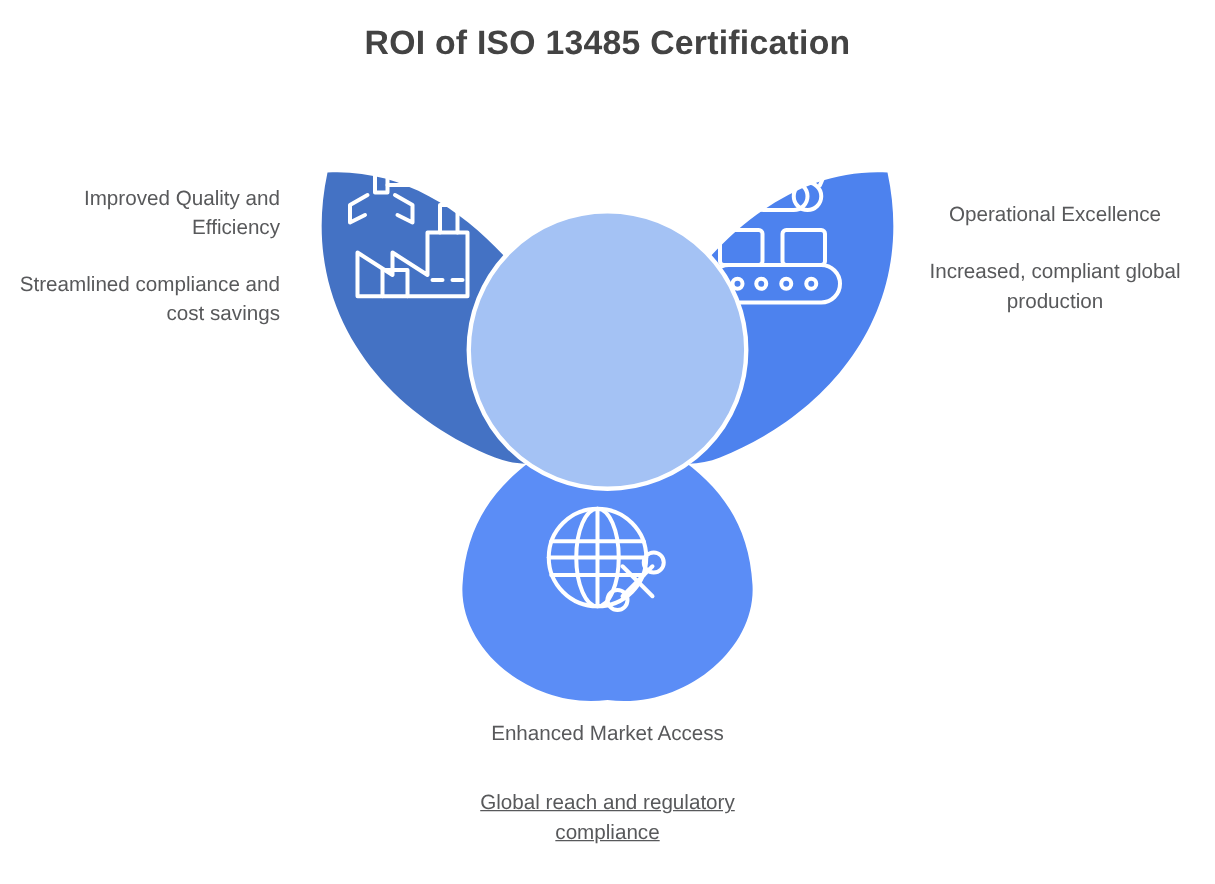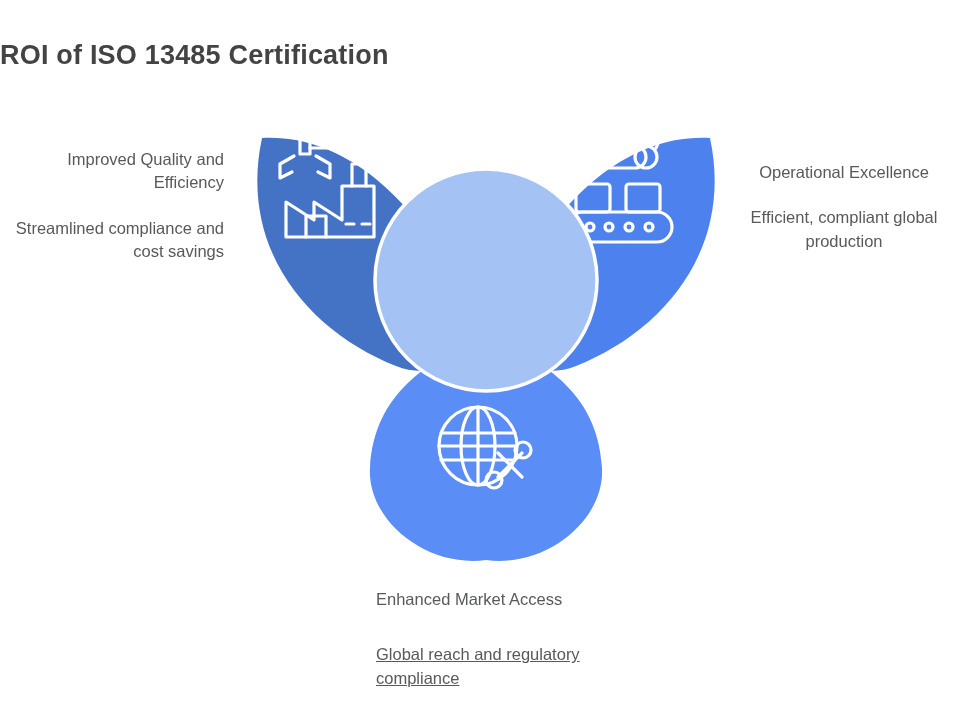--- a/index.html
+++ b/index.html
@@ -19,22 +19,23 @@
     position: absolute;
     inset: 0;
     width: 972px;
     height: 707px;
   }
 
   
   .page-title {
     position: absolute;
     left: 0;
-    top: 40px;
+    top: 19px;
     width: 972px;
+    text-align: center;
     font-size: 27px;
     font-weight: bold;
     color: #434343;
     letter-spacing: 0.2px;
   }
 
   
   .diagram {
     position: absolute;
     left: 226px;
@@ -89,23 +90,23 @@
   .callout-right {
     left: 733px;
     top: 161px;
     width: 222px;
     text-align: center;
   }
   .callout-right .sub { margin-top: 22px; }
 
   .callout-bottom {
     left: 376px;
-    top: 588px;
+    top: 576px;
     width: 220px;
-    text-align: left;
+    text-align: center;
   }
   .callout-bottom .sub { margin-top: 32px; text-decoration: underline; }
 </style>
 </head>
 <body style="background: rgb(255, 255, 255);">
 
 <div id="canvas">
 
   <div class="page-title" style="color: rgb(67, 67, 67);">ROI of ISO 13485 Certification</div>
 
@@ -204,21 +205,21 @@
     </div>
   </div>
 
   <div class="callout callout-left" style="color: rgb(88, 89, 91);">
     <p class="headline">Improved Quality and Efficiency</p>
     <p class="sub">Streamlined compliance and cost savings</p>
   </div>
 
   <div class="callout callout-right" style="color: rgb(88, 89, 91);">
     <p class="headline">Operational Excellence</p>
-    <p class="sub">Efficient, compliant global production</p>
+    <p class="sub">Increased, compliant global production</p>
   </div>
 
   <div class="callout callout-bottom" style="color: rgb(88, 89, 91);">
     <p class="headline">Enhanced Market Access</p>
     <p class="sub">Global reach and regulatory compliance</p>
   </div>
 
 </div>
 
 </body></html>

